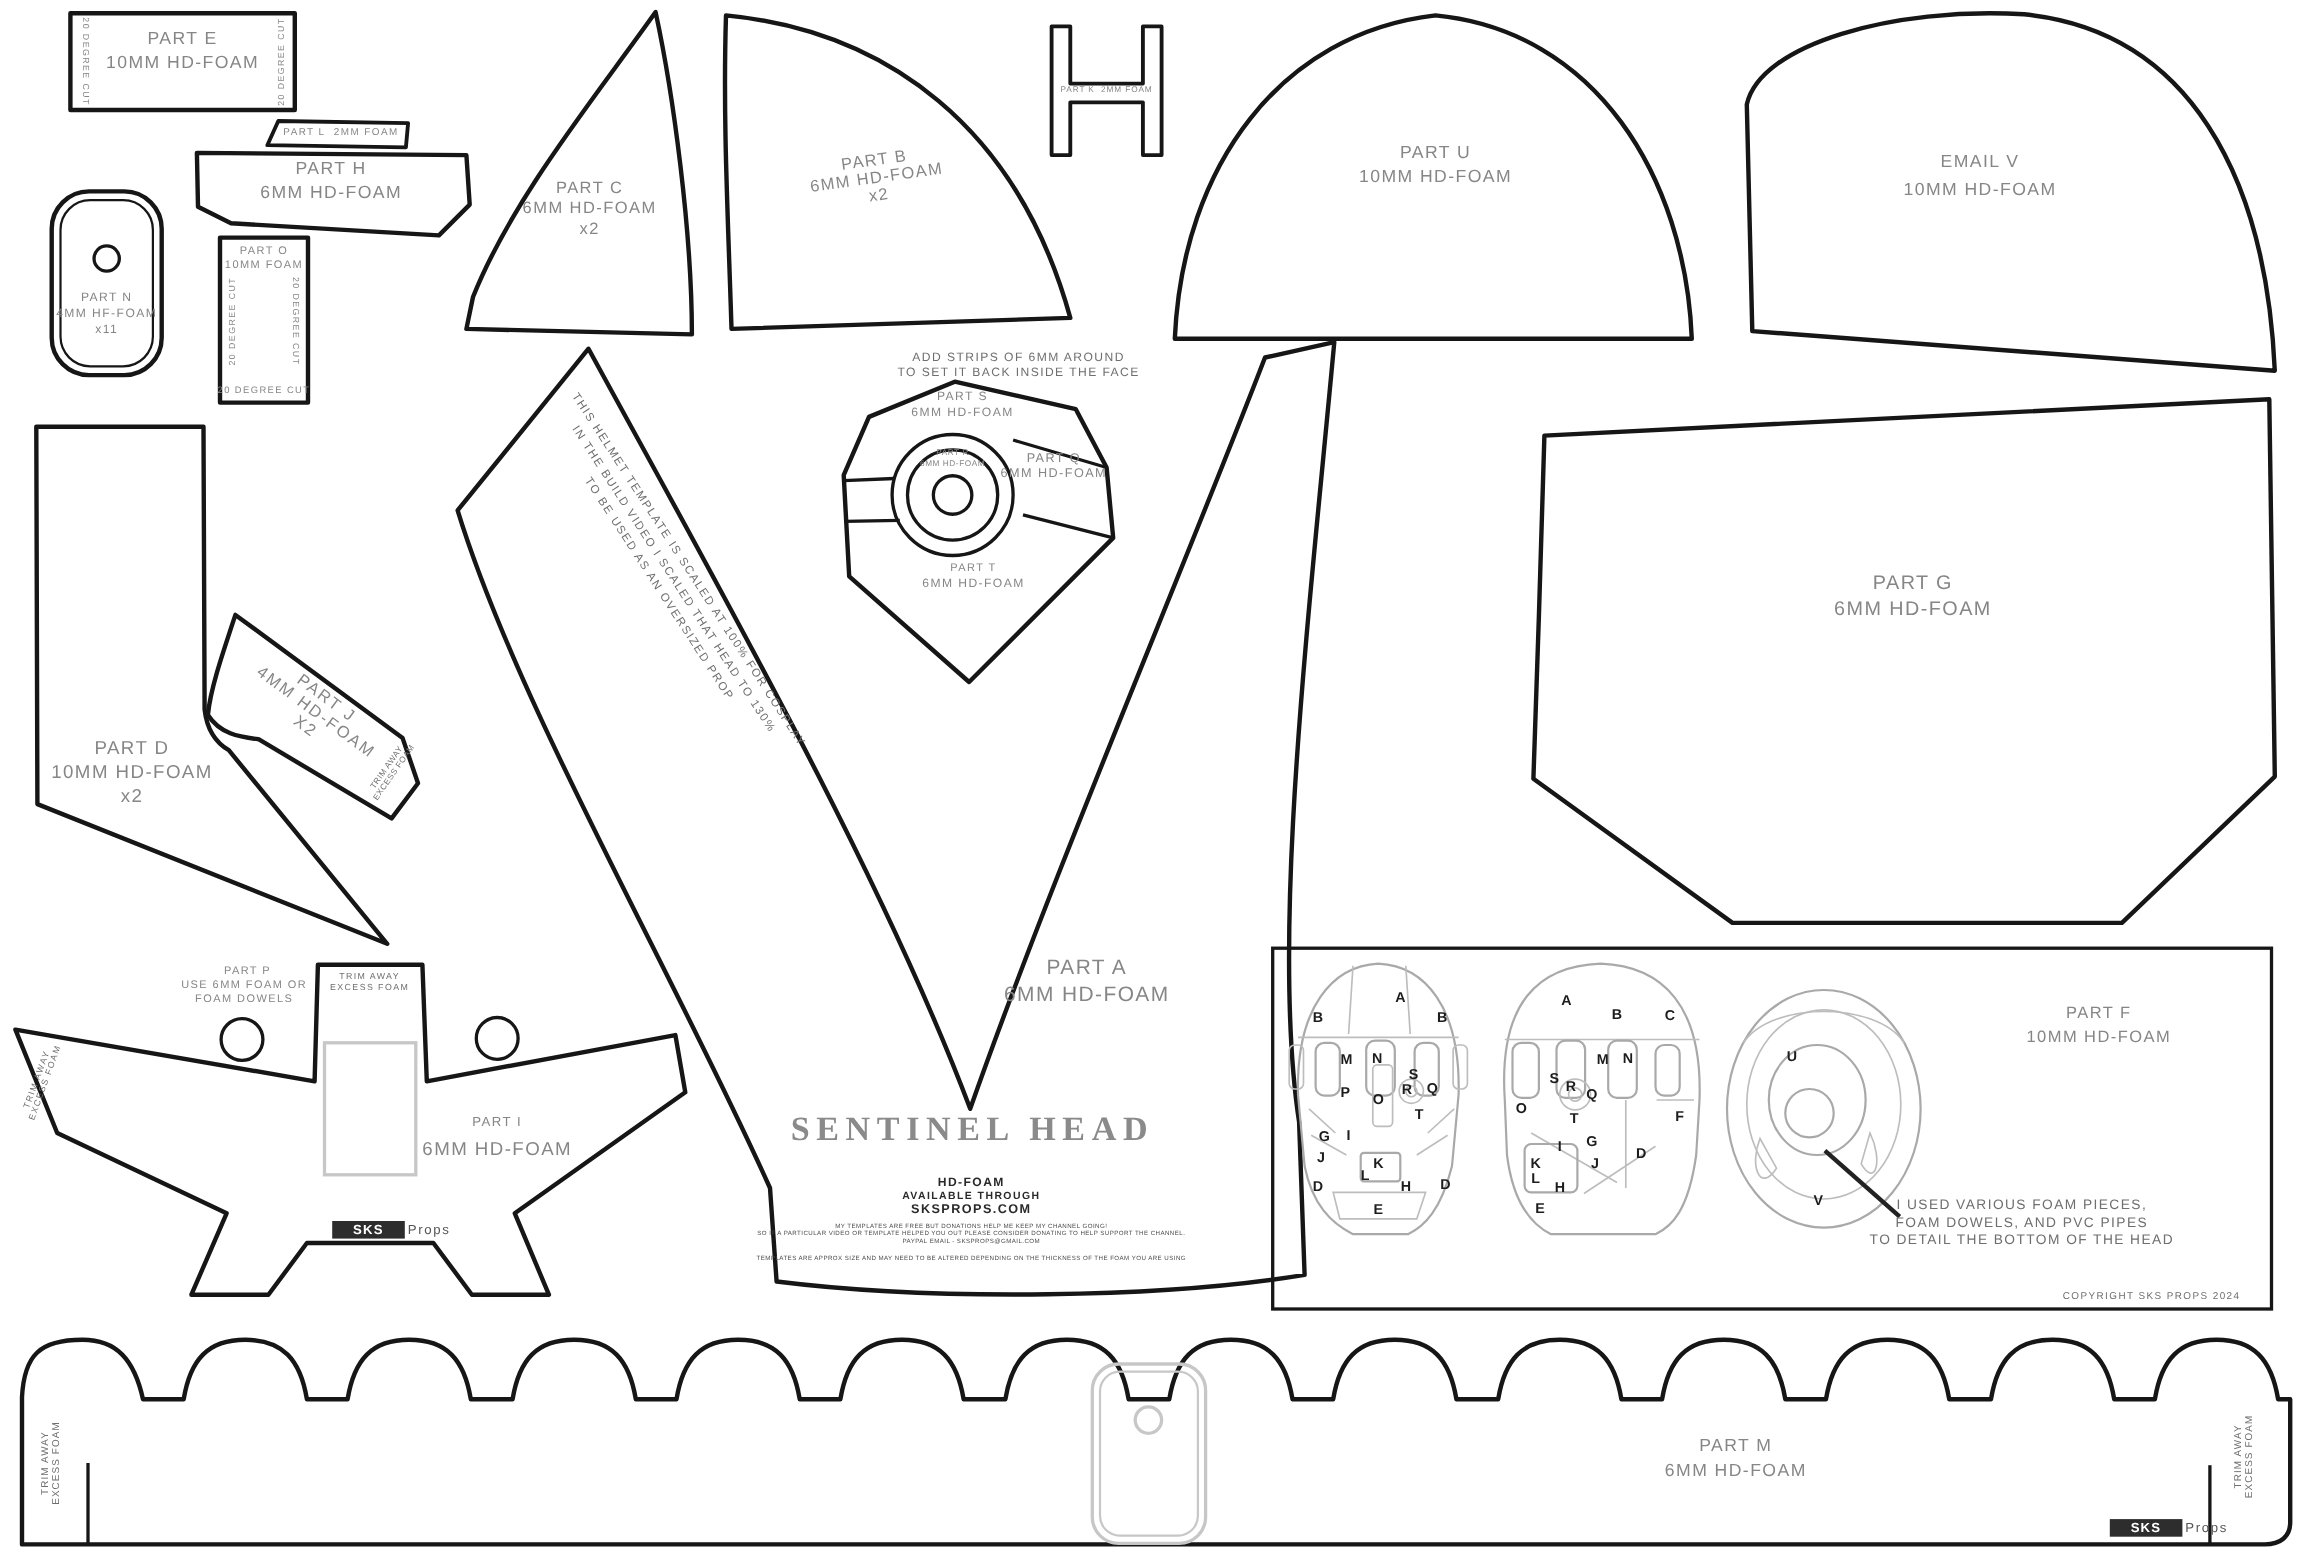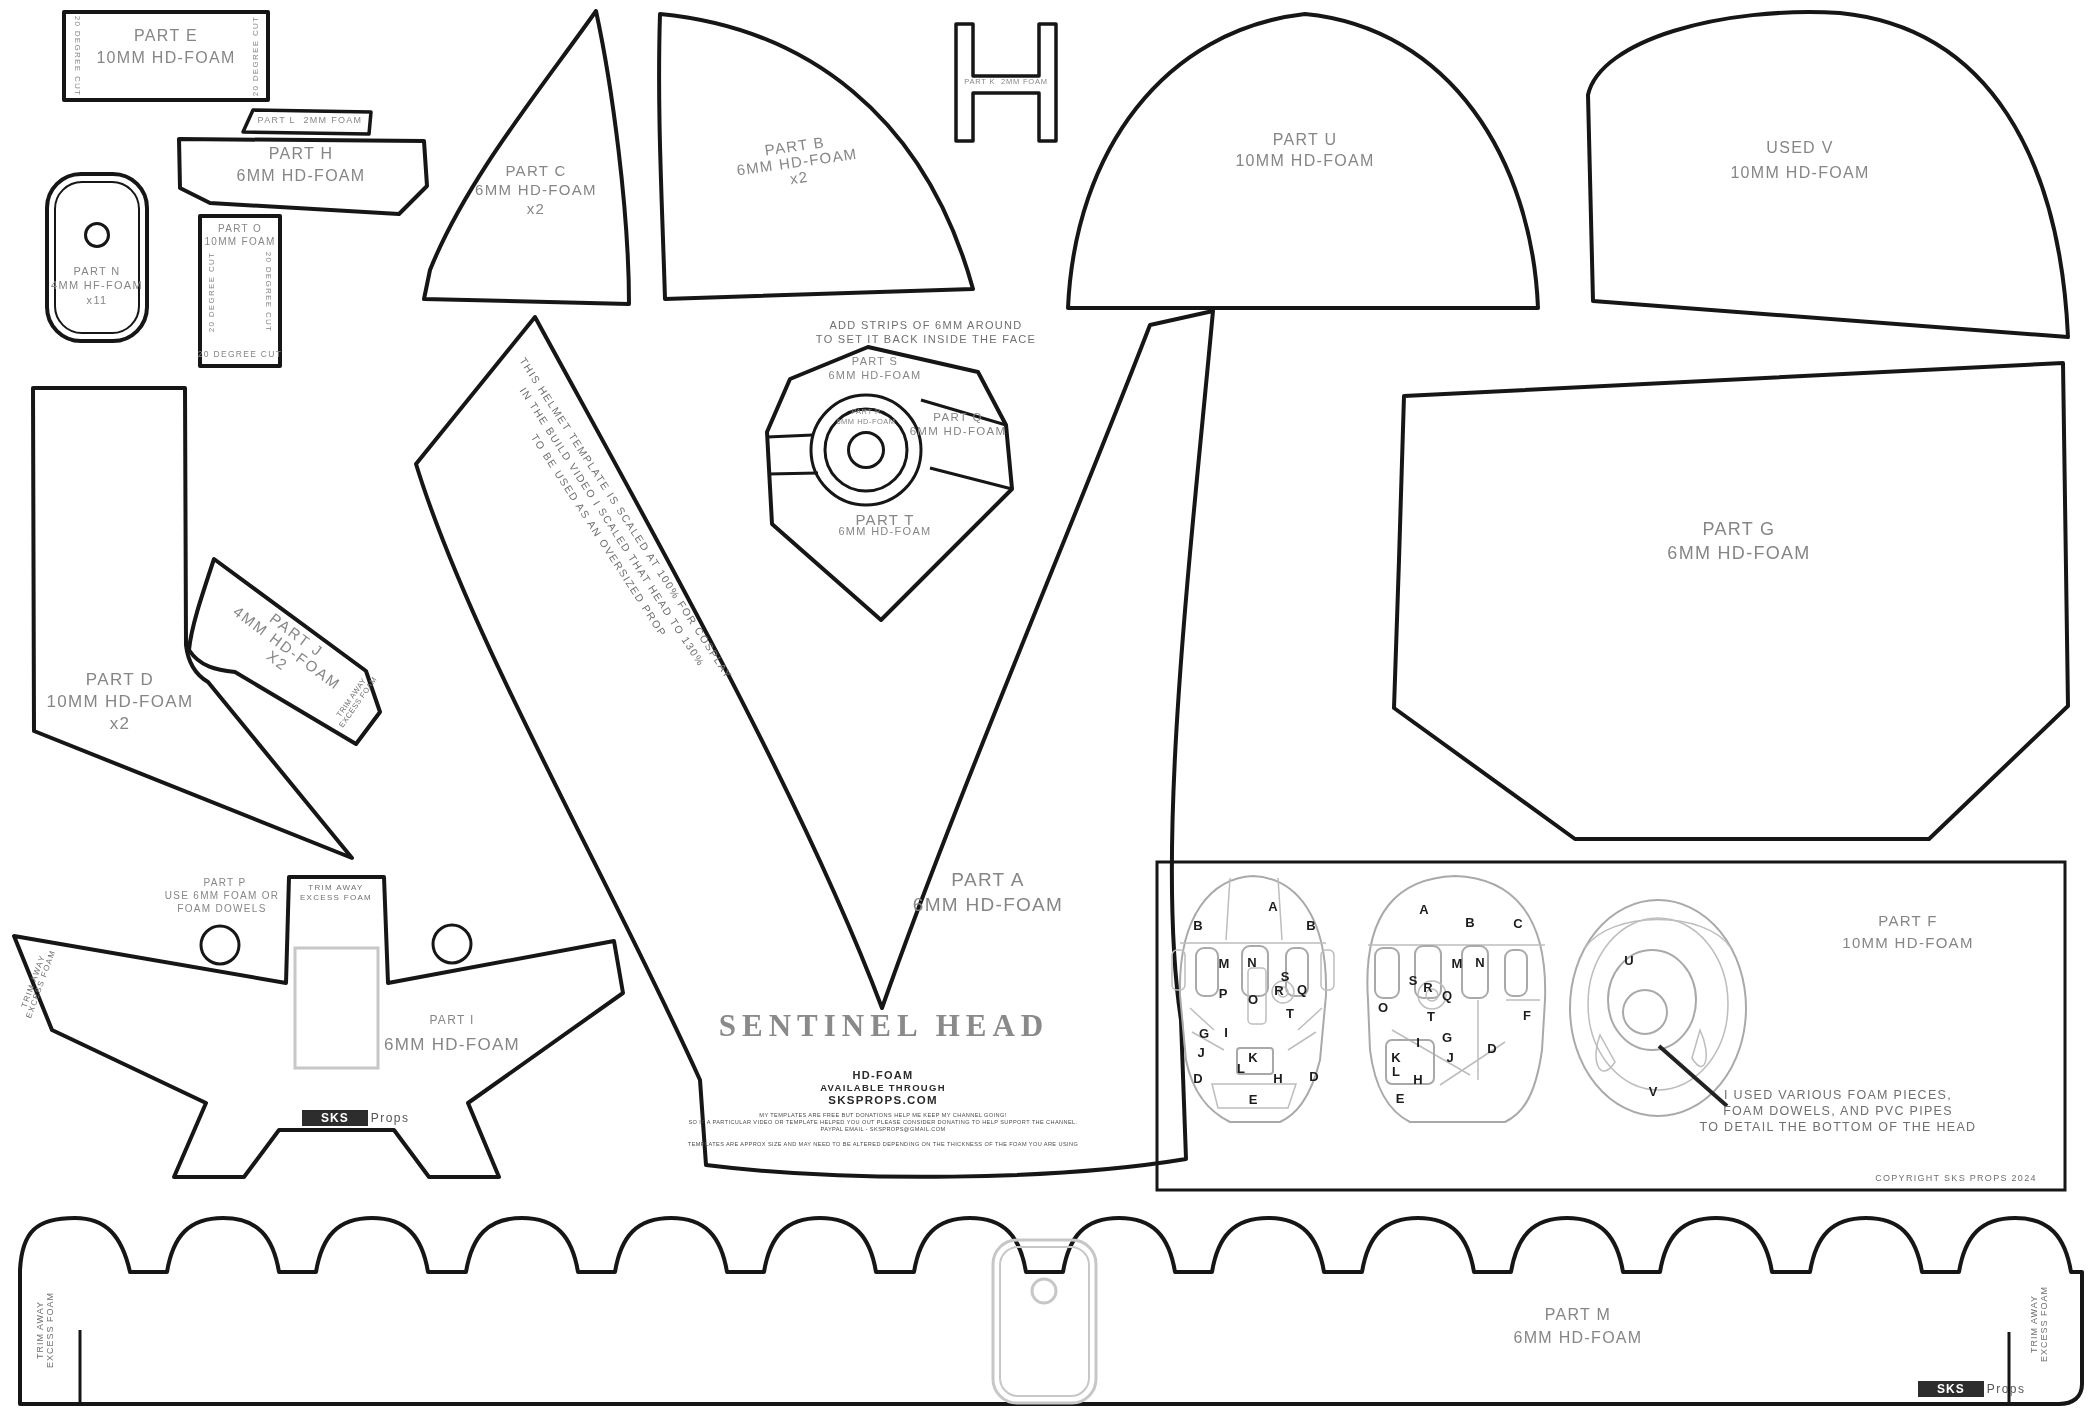--- a/index.html
+++ b/index.html
@@ -158,21 +158,21 @@
     <div>x2</div>
   </div>
 
   <div class="lbl" style="left:1006px;top:78px;font-size:7.5px;letter-spacing:.8px">
     <span>PART K</span>&nbsp;&nbsp;<span>2MM FOAM</span>
   </div>
 
   <div class="lbl" style="left:1305px;top:132px;font-size:16px">PART U</div>
   <div class="lbl" style="left:1305px;top:153px;font-size:16px">10MM HD-FOAM</div>
 
-  <div class="lbl" style="left:1800px;top:140px;font-size:16px">USED V</div>
+  <div class="lbl" style="left:1800px;top:140px;font-size:16px">EMAIL V</div>
   <div class="lbl" style="left:1800px;top:165px;font-size:16px">10MM HD-FOAM</div>
 
   <div class="lbl" style="left:1739px;top:520px;font-size:18px">PART G</div>
   <div class="lbl" style="left:1739px;top:544px;font-size:18px">6MM HD-FOAM</div>
 
   <div class="lbl" style="left:120px;top:671px;font-size:17px">PART D</div>
   <div class="lbl" style="left:120px;top:693px;font-size:17px">10MM HD-FOAM</div>
   <div class="lbl" style="left:120px;top:715px;font-size:17px">x2</div>
 
   <div class="lbl ctr" style="left:287px;top:648px;font-size:15px;transform:translate(-50%,-50%) rotate(36.5deg);letter-spacing:2px">
@@ -195,21 +195,21 @@
   </div>
 
   <div class="lbl dk" style="left:926px;top:320px;font-size:11px">ADD STRIPS OF 6MM AROUND</div>
   <div class="lbl dk" style="left:926px;top:334px;font-size:11px">TO SET IT BACK INSIDE THE FACE</div>
   <div class="lbl" style="left:875px;top:356px;font-size:11px">PART S</div>
   <div class="lbl" style="left:875px;top:370px;font-size:11px">6MM HD-FOAM</div>
   <div class="lbl" style="left:866px;top:408px;font-size:7.5px;letter-spacing:.5px">PART R</div>
   <div class="lbl" style="left:866px;top:418px;font-size:7.5px;letter-spacing:.5px">6MM HD-FOAM</div>
   <div class="lbl" style="left:958px;top:411px;font-size:11.5px">PART Q</div>
   <div class="lbl" style="left:958px;top:425px;font-size:11.5px">6MM HD-FOAM</div>
-  <div class="lbl" style="left:885px;top:512px;font-size:15px">PART T</div>
+  <div class="lbl" style="left:885px;top:512px;font-size:10px">PART T</div>
   <div class="lbl" style="left:885px;top:526px;font-size:11px">6MM HD-FOAM</div>
 
   <div class="lbl title" style="left:884px;top:1010px;font-size:31px">SENTINEL HEAD</div>
   <div class="lbl blk" style="left:883px;top:1070px;font-size:11px;font-weight:bold">HD-FOAM</div>
   <div class="lbl blk" style="left:883px;top:1083px;font-size:9.5px;font-weight:bold">AVAILABLE THROUGH</div>
   <div class="lbl blk" style="left:883px;top:1094px;font-size:11.5px;font-weight:bold">SKSPROPS.COM</div>
   <div class="lbl fine" style="left:883px;top:1113px;font-size:5.6px">MY TEMPLATES ARE FREE BUT DONATIONS HELP ME KEEP MY CHANNEL GOING!</div>
   <div class="lbl fine" style="left:883px;top:1120px;font-size:5.6px">SO IF A PARTICULAR VIDEO OR TEMPLATE HELPED YOU OUT PLEASE CONSIDER DONATING TO HELP SUPPORT THE CHANNEL.</div>
   <div class="lbl fine" style="left:883px;top:1127px;font-size:5.6px">PAYPAL EMAIL - SKSPROPS@GMAIL.COM</div>
   <div class="lbl fine" style="left:883px;top:1142px;font-size:5.6px">TEMPLATES ARE APPROX SIZE AND MAY NEED TO BE ALTERED DEPENDING ON THE THICKNESS OF THE FOAM YOU ARE USING</div>

